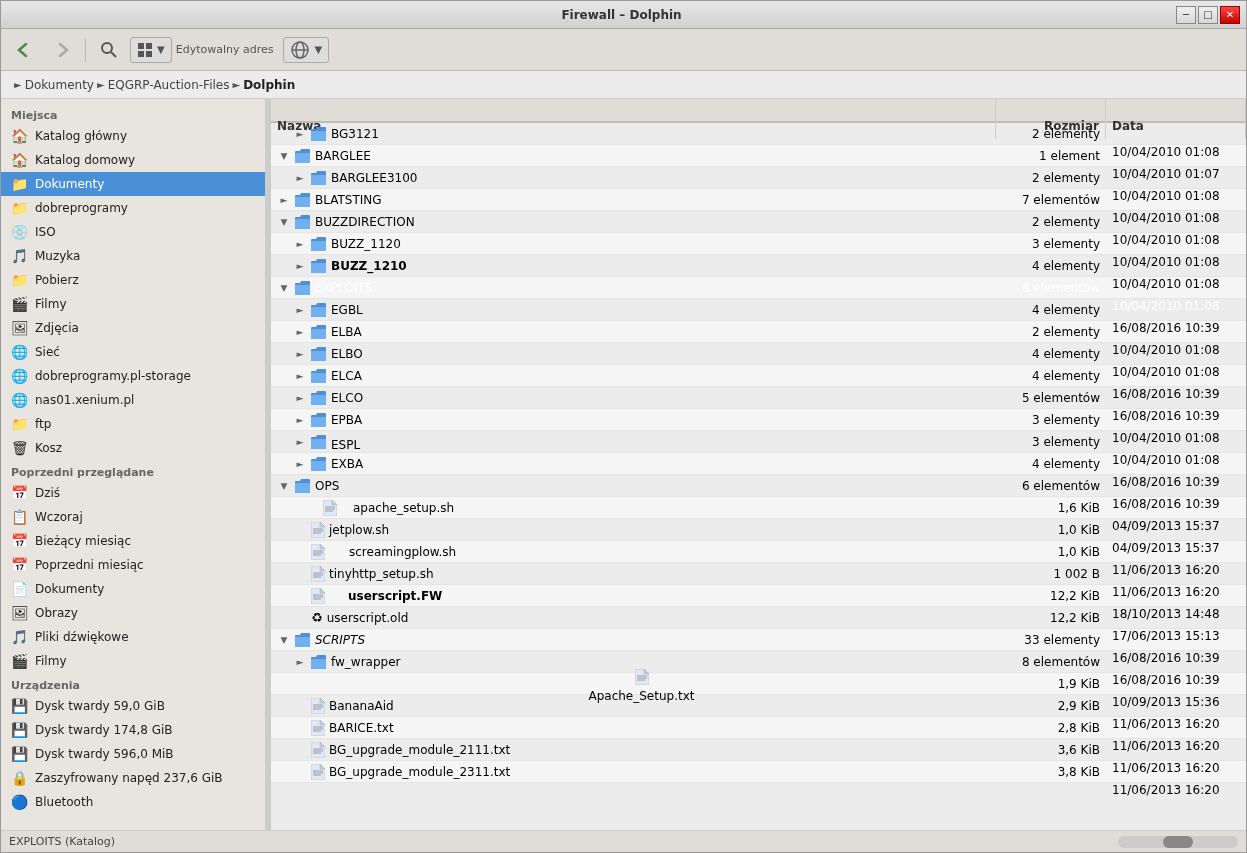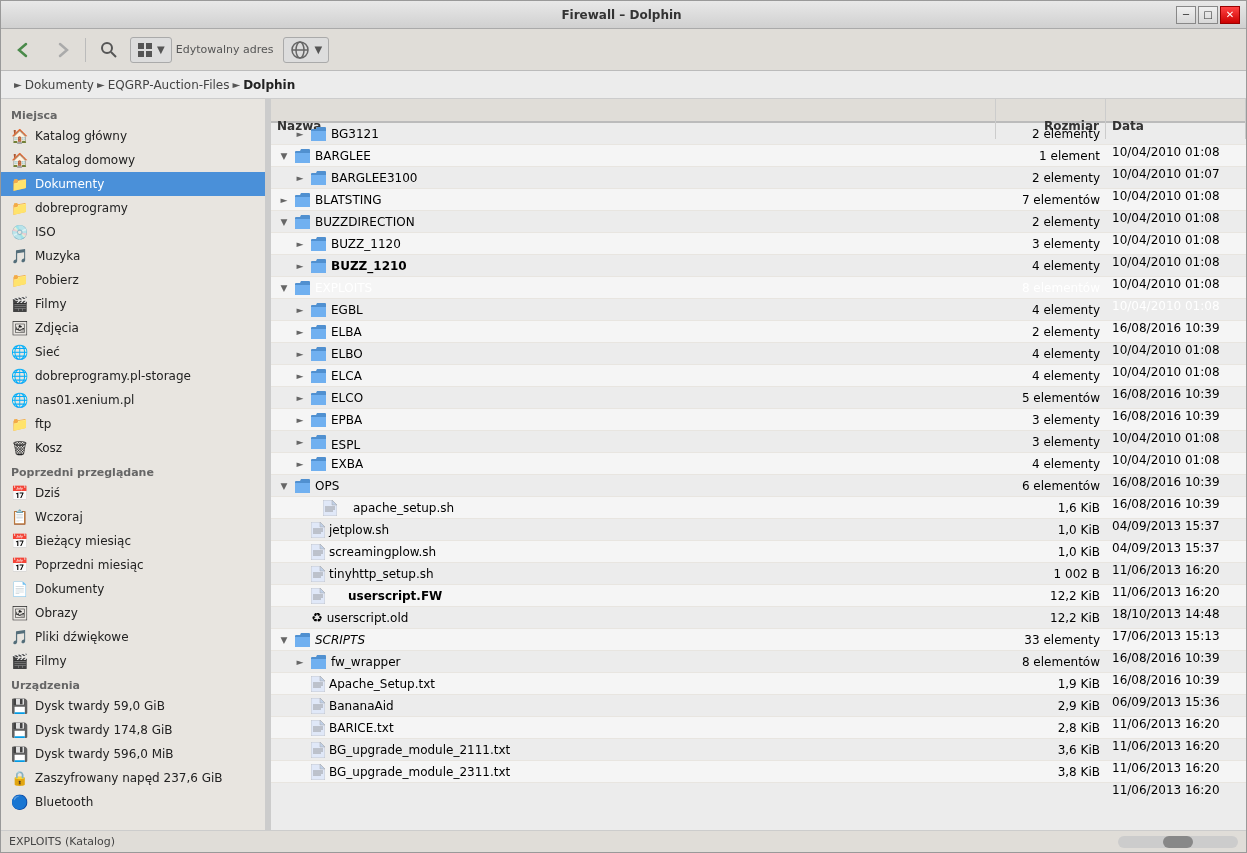--- a/index.html
+++ b/index.html
@@ -669,21 +669,21 @@
           <div class="file-row even">
             <div class="file-cell cell-name" style="padding-left: 22px;">
               <span style="width: 14px; display: inline-block;"></span>
               <span class="file-icon"><svg width="14" height="16" viewBox="0 0 14 16" style="vertical-align:middle">
                   <path d="M0 0 L9 0 L14 5 L14 16 L0 16Z" fill="#e0e8f8" stroke="#aaa" stroke-width="0.5"></path>
                   <path d="M9 0 L9 5 L14 5Z" fill="#c0d0e8" stroke="#aaa" stroke-width="0.5"></path>
                   <line x1="2" y1="7" x2="12" y2="7" stroke="#888" stroke-width="0.8"></line>
                   <line x1="2" y1="9" x2="12" y2="9" stroke="#888" stroke-width="0.8"></line>
                   <line x1="2" y1="11" x2="10" y2="11" stroke="#888" stroke-width="0.8"></line>
                 </svg></span>
-              <span style="font-weight: normal;">screamingplow.sh</span>
+              <span style="font-weight: normal; margin-left: 20px;">screamingplow.sh</span>
             </div>
             <div class="file-cell cell-size">1,0 KiB</div>
             <div class="file-cell cell-date">11/06/2013 16:20</div>
           </div>
           <div class="file-row">
             <div class="file-cell cell-name" style="padding-left: 22px;">
               <span style="width: 14px; display: inline-block;"></span>
               <span class="file-icon"><svg width="14" height="16" viewBox="0 0 14 16" style="vertical-align:middle">
                   <path d="M0 0 L9 0 L14 5 L14 16 L0 16Z" fill="#e0e8f8" stroke="#aaa" stroke-width="0.5"></path>
                   <path d="M9 0 L9 5 L14 5Z" fill="#c0d0e8" stroke="#aaa" stroke-width="0.5"></path>
@@ -738,33 +738,33 @@
               <span class="file-icon"><svg width="16" height="14" viewBox="0 0 16 14" style="vertical-align:middle">
                   <path d="M0 3 Q0 2 1 2 L5 2 L6 0 L14 0 Q15 0 15 1 L15 13 Q15 14 14 14 L1 14 Q0 14 0 13Z" fill="#5090d0"></path>
                   <path d="M0 4 L15 4 L15 13 Q15 14 14 14 L1 14 Q0 14 0 13Z" fill="#70b0f0"></path>
                 </svg></span>
               <span style="font-weight: normal;">fw_wrapper</span>
             </div>
             <div class="file-cell cell-size">8 elementów</div>
             <div class="file-cell cell-date">16/08/2016 10:39</div>
           </div>
           <div class="file-row even">
-            <div class="file-cell cell-name" style="padding-left: 22px;">
+            <div class="file-cell cell-name" style="padding-left: 22px; flex-direction: column;">
               <span style="width: 14px; display: inline-block;"></span>
               <span class="file-icon"><svg width="14" height="16" viewBox="0 0 14 16" style="vertical-align:middle">
                   <path d="M0 0 L9 0 L14 5 L14 16 L0 16Z" fill="#e0e8f8" stroke="#aaa" stroke-width="0.5"></path>
                   <path d="M9 0 L9 5 L14 5Z" fill="#c0d0e8" stroke="#aaa" stroke-width="0.5"></path>
                   <line x1="2" y1="7" x2="12" y2="7" stroke="#888" stroke-width="0.8"></line>
                   <line x1="2" y1="9" x2="12" y2="9" stroke="#888" stroke-width="0.8"></line>
                   <line x1="2" y1="11" x2="10" y2="11" stroke="#888" stroke-width="0.8"></line>
                 </svg></span>
               <span style="font-weight: normal;">Apache_Setup.txt</span>
             </div>
             <div class="file-cell cell-size">1,9 KiB</div>
-            <div class="file-cell cell-date">06/09/2013 15:36</div>
+            <div class="file-cell cell-date">10/09/2013 15:36</div>
           </div>
           <div class="file-row">
             <div class="file-cell cell-name" style="padding-left: 22px;">
               <span style="width: 14px; display: inline-block;"></span>
               <span class="file-icon"><svg width="14" height="16" viewBox="0 0 14 16" style="vertical-align:middle">
                   <path d="M0 0 L9 0 L14 5 L14 16 L0 16Z" fill="#e0e8f8" stroke="#aaa" stroke-width="0.5"></path>
                   <path d="M9 0 L9 5 L14 5Z" fill="#c0d0e8" stroke="#aaa" stroke-width="0.5"></path>
                   <line x1="2" y1="7" x2="12" y2="7" stroke="#888" stroke-width="0.8"></line>
                   <line x1="2" y1="9" x2="12" y2="9" stroke="#888" stroke-width="0.8"></line>
                   <line x1="2" y1="11" x2="10" y2="11" stroke="#888" stroke-width="0.8"></line>

